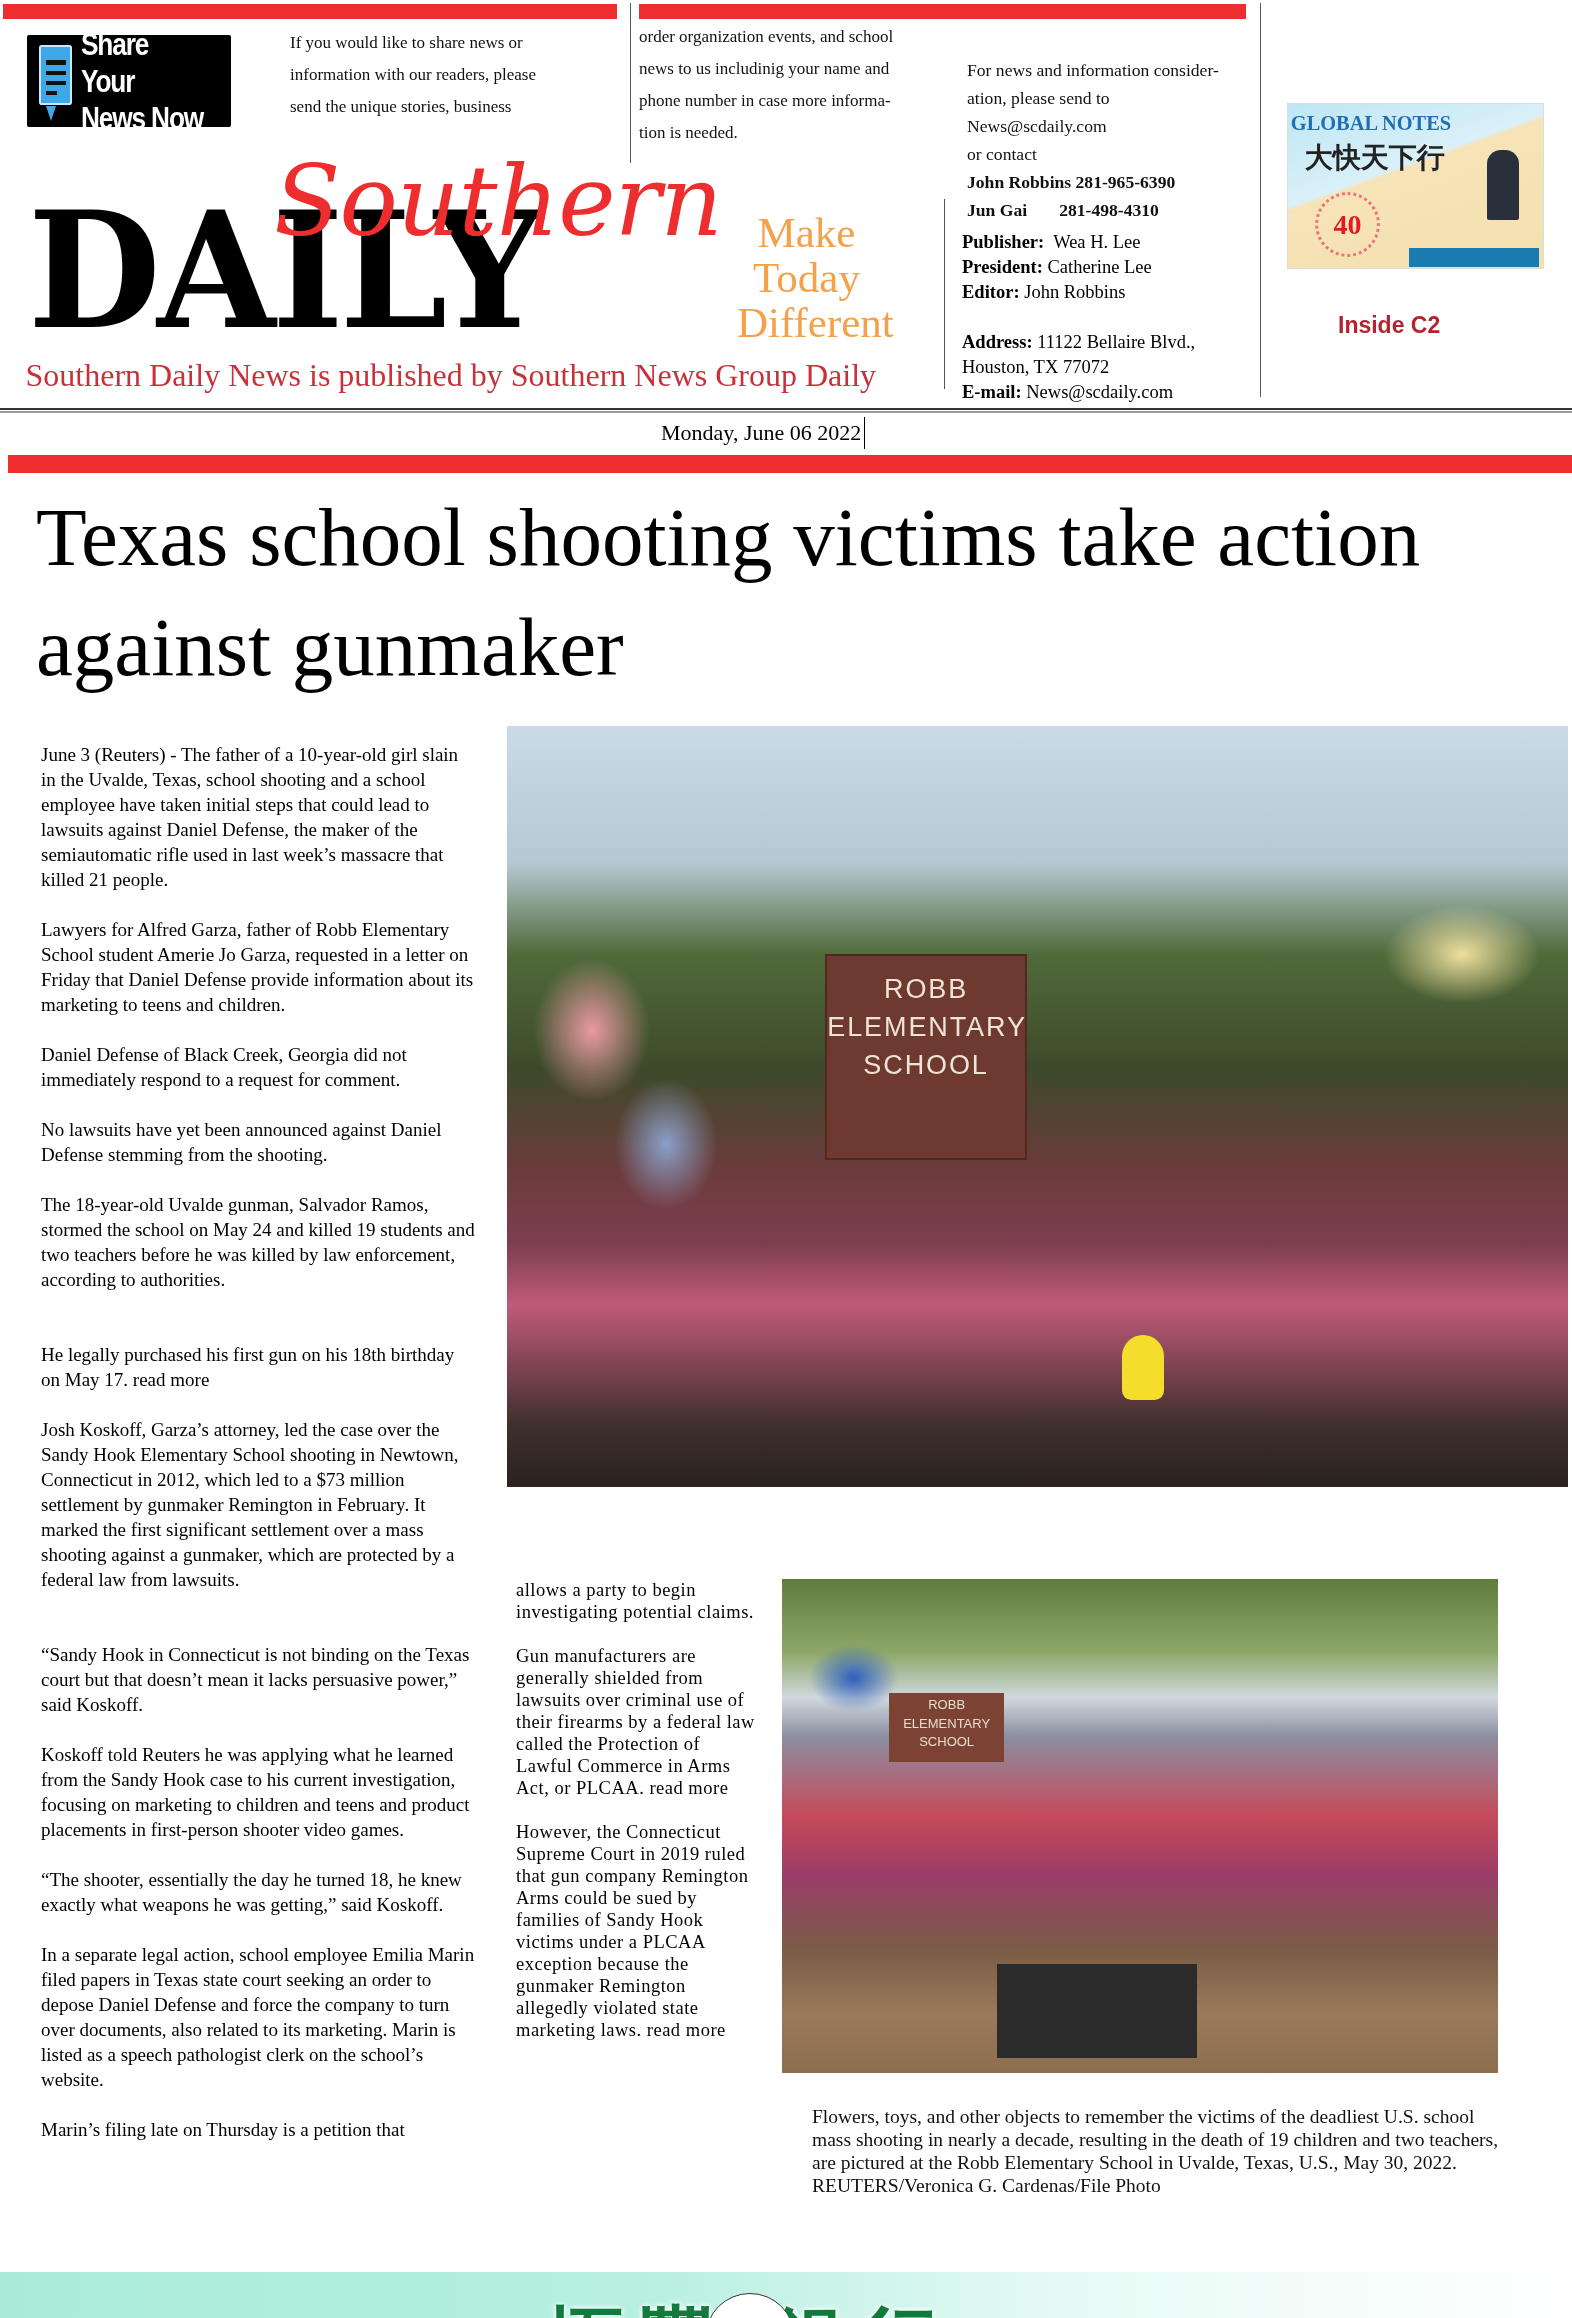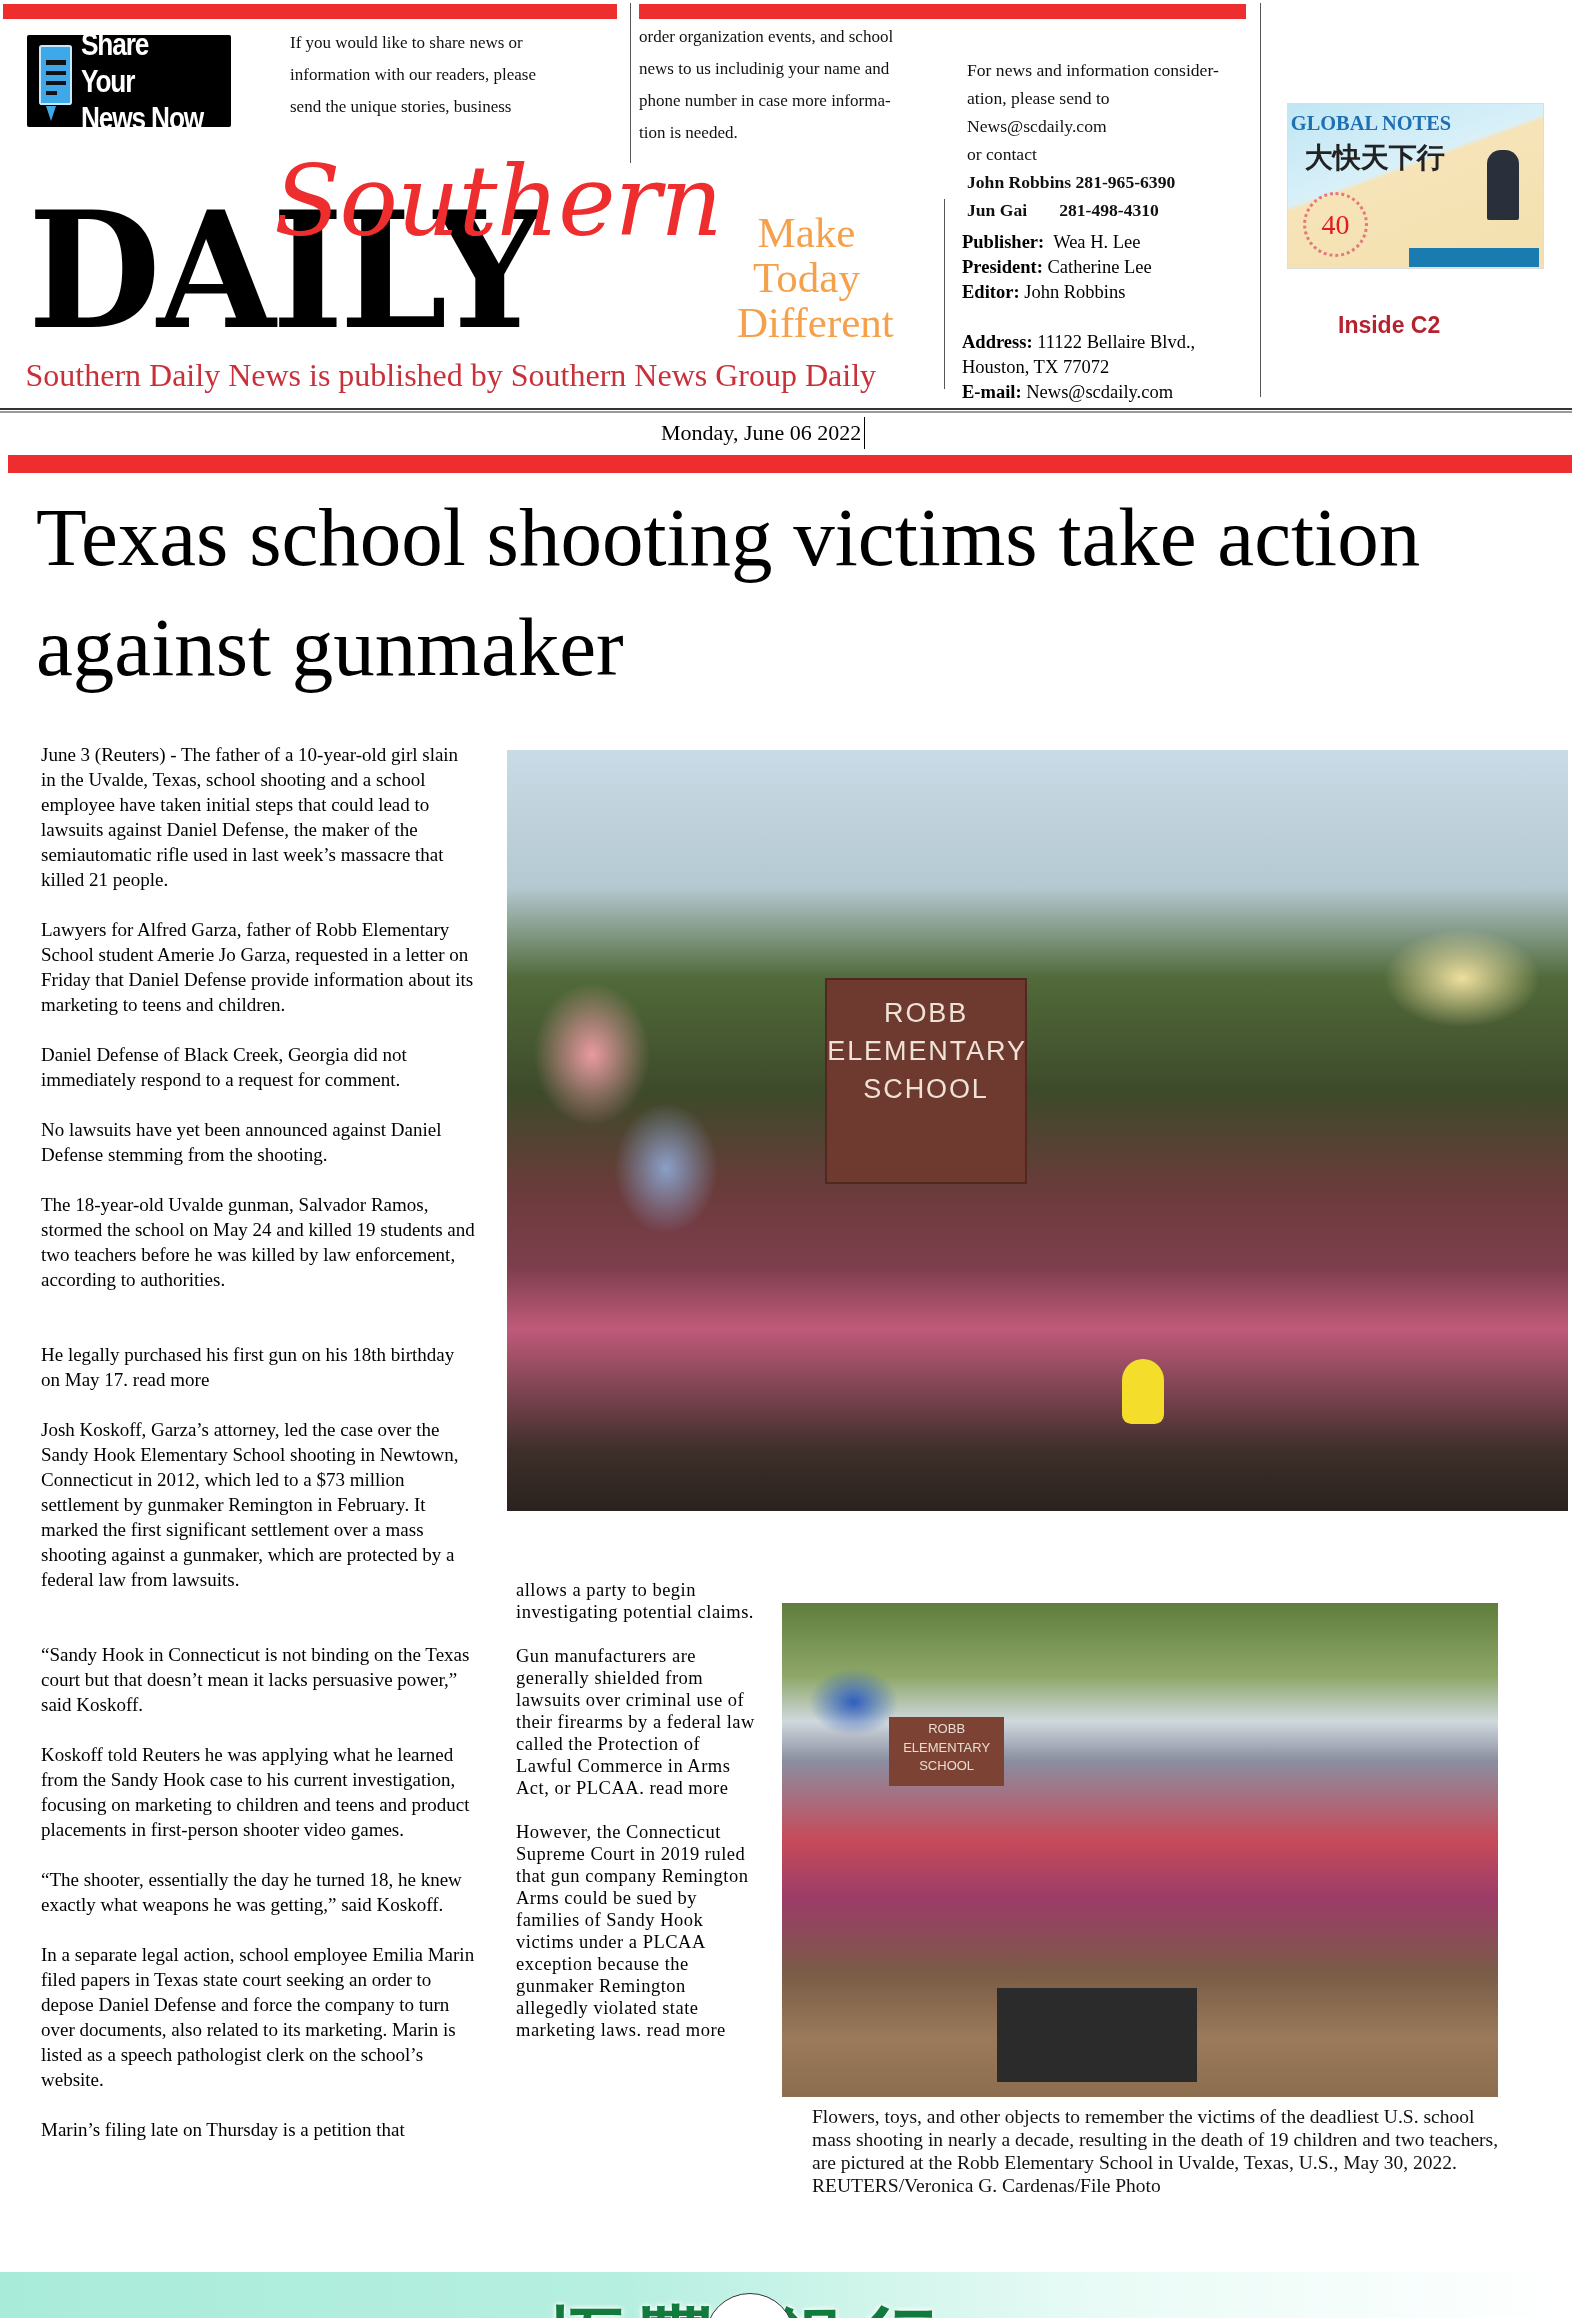--- a/index.html
+++ b/index.html
@@ -23,39 +23,39 @@
   .logo-southern { left: 274px; top: 153px; font-family: "DejaVu Serif", serif; font-style: italic; color: #ee2d2f; font-size: 97px; line-height: 1; letter-spacing: -0.9px; }
   .logo-daily { left: 28px; top: 190px; font-family: "DejaVu Serif", serif; font-weight: bold; color: #000; font-size: 153px; line-height: 1; letter-spacing: -3.7px; transform: scaleY(1.05); transform-origin: top left; }
   .tagline { left: 737px; top: 210px; width: 139px; text-align: center; color: #f5a04a; font-size: 43px; line-height: 45px; }
   .subline { left: 25.5px; top: 359px; color: #c8303a; font-size: 32px; line-height: 1; white-space: nowrap; }
 
   .pub-block { left: 962px; top: 230px; font-size: 18.5px; line-height: 25px; }
   .pub-block b { font-weight: bold; }
   .global-notes { left: 1287px; top: 103px; width: 257px; height: 166px; background: linear-gradient(160deg,#bfe6f5 0%,#d9f0f8 40%,#f6e4b8 42%,#f3e0ae 100%); border: 0.5px solid #ddd; overflow: hidden; padding-left: 25px; }
   .global-notes .gn-title { position: absolute; left: 2.8px; top: 8.3px; font-family: "Liberation Serif", serif; font-weight: bold; font-size: 20.4px; color: #1f6fb3; }
   .global-notes .gn-cn { position: absolute; left: 16.7px; top: 35px; font-size: 28px; font-weight: bold; color: #222; }
-  .global-notes .gn-seal { position: absolute; left: 15px; top: 88px; width: 65px; height: 65px; border-radius: 50%; border: 3.7px dotted #e7787a; color: #e01b22; font-size: 28px; font-weight: normal; display: flex; align-items: center; justify-content: center; }
+  .global-notes .gn-seal { position: absolute; left: 27px; top: 88px; width: 65px; height: 65px; border-radius: 50%; border: 3.7px dotted #e7787a; color: #e01b22; font-size: 28px; font-weight: bold; display: flex; align-items: center; justify-content: center; }
   .global-notes .gn-person { position: absolute; left: 199px; top: 46px; width: 32px; height: 70px; background: #2a2f3c; border-radius: 14px 14px 1.9px 1.9px; }
   .global-notes .gn-bar { position: absolute; left: 121px; top: 144px; width: 130px; height: 18.5px; background: #1a7bb0; color: #e6f4fb; font-size: 7.4px; display: flex; align-items: center; justify-content: center; }
   .inside-c2 { left: 1338px; top: 312px; font-family: "Liberation Sans", sans-serif; font-weight: bold; color: #b5232f; font-size: 23px; }
 
   .double-rule-1 { left: 0; top: 408px; width: 1572px; height: 1.9px; background: #333; }
   .double-rule-2 { left: 0; top: 411px; width: 1572px; height: 1.9px; background: #999; }
   .dateline { left: 661px; top: 417px; font-size: 22px; line-height: 32px; border-right: 1.4px solid #000; padding-right: 2.8px; }
 
   
   .headline { left: 36px; top: 482px; width: 1507px; font-size: 83px; line-height: 110px; font-weight: normal; color: #000; }
   .body-col { font-size: 19px; line-height: 25px; color: #000; }
   .body-col p { margin-bottom: 25px; }
   .body-col p.gap2 { margin-bottom: 50px; }
   .mid-col { font-size: 18.5px; line-height: 22px; color: #000; letter-spacing: 0.5px; }
   .mid-col p { margin-bottom: 22px; }
   .caption { left: 812px; top: 2105px; width: 705px; font-size: 19.5px; line-height: 23px; color: #111; }
 
-  .photo { position: absolute; overflow: hidden; margin-top: 24px; }
+  .photo { position: absolute; overflow: hidden; }
   .photo-1 { left: 507px; top: 726px; width: 1061px; height: 761px;
      background:
        radial-gradient(ellipse 83px 102px at 8% 40%, #ea9aa2 0%, rgba(234,154,162,0) 70%),
        radial-gradient(ellipse 74px 93px at 15% 55%, #8aa0c9 0%, rgba(138,160,201,0) 70%),
        radial-gradient(ellipse 111px 70px at 90% 30%, rgba(255,236,170,0.9) 0%, rgba(255,236,170,0) 70%),
        linear-gradient(180deg, #c9dbe6 0%, #b5c9d2 18%, #516a3a 30%, #3d4a2a 45%, #6b3b3b 58%, #7d3e4e 68%, #c05a7a 76%, #3e2f2a 92%, #2a221e 100%); }
   .photo-1 .sign { position: absolute; left: 30%; top: 30%; width: 19%; height: 27%; background: #6e3a2f; border: 2.8px solid #50281f; color: #efe3d8; font-family: "Liberation Sans", sans-serif; font-size: 27px; line-height: 38px; text-align: center; padding-top: 14px; letter-spacing: 1.9px; }
   .photo-1 .duck { position: absolute; left: 58%; top: 80%; width: 42px; height: 65px; background: #f5dd2c; border-radius: 21px 21px 9.3px 9.3px; }
   .photo-2 { left: 782px; top: 1579px; width: 716px; height: 494px;
      background:

